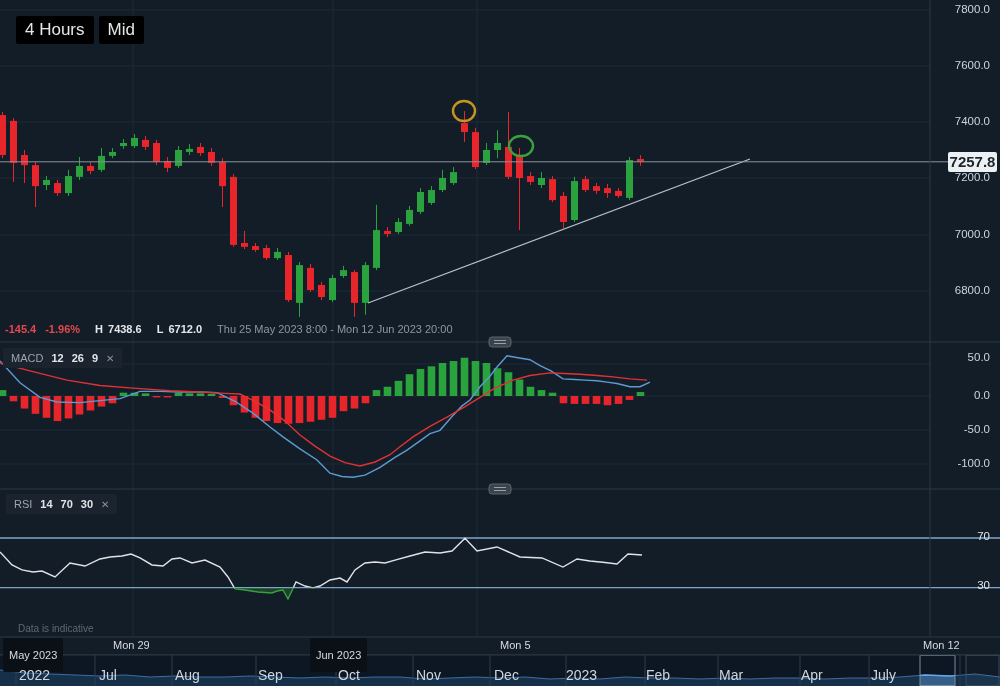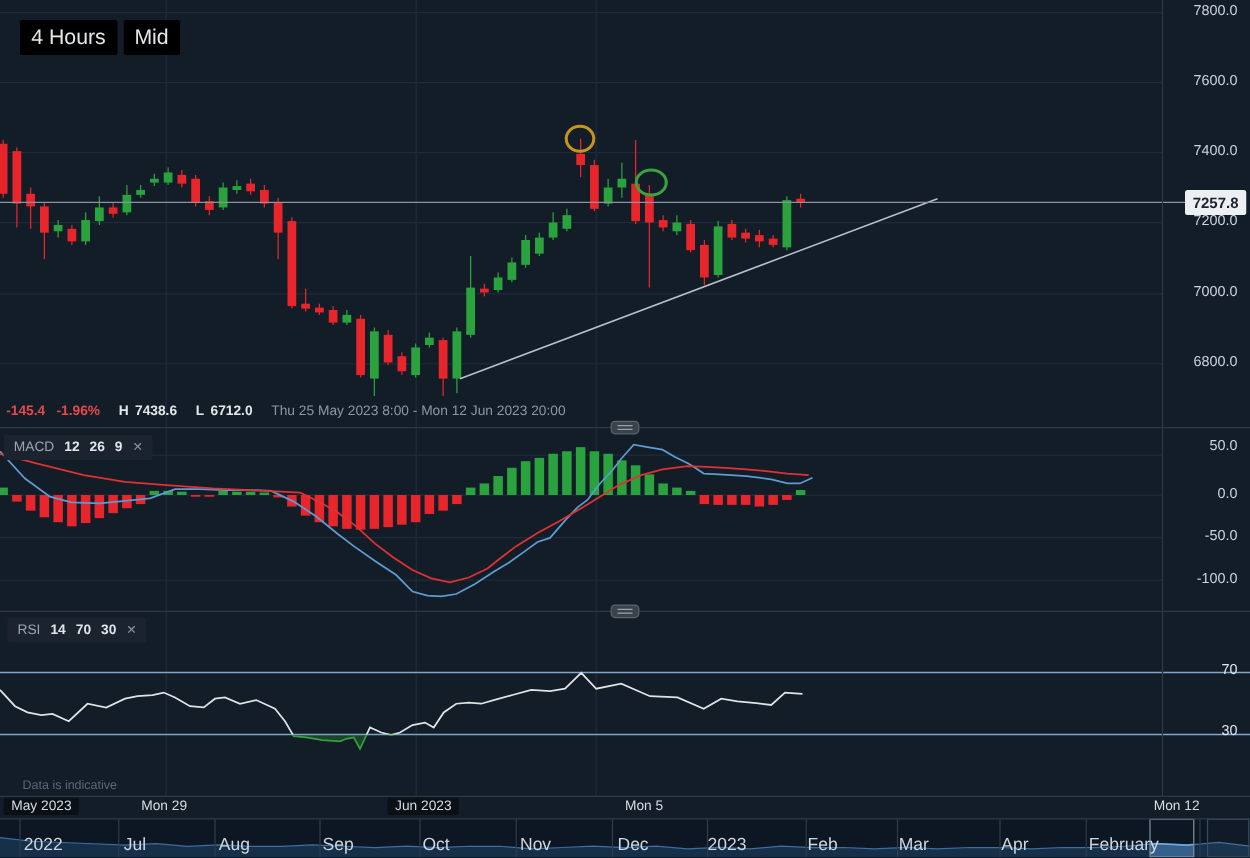--- a/index.html
+++ b/index.html
@@ -15,24 +15,24 @@
   .status-bar .gap8{margin-left:9px;} .status-bar .gap14{margin-left:15px;} .status-bar .gap4{margin-left:5px;}
   .ind-box{position:absolute;background:#1b242e;border-radius:2px;padding:4px 8px;display:flex;align-items:center;
            font-size:11px;z-index:5;}
   .ind-title{color:#9aa5ae;}
   .ind-num{color:#e1e5e9;font-weight:600;margin-left:8px;}
   .ind-close{color:#8a949d;margin-left:8px;font-size:10px;cursor:pointer;}
   .macd-box{left:3px;top:348px;}
   .rsi-box{left:6px;top:494px;}
   .axis-label{position:absolute;right:10px;width:60px;text-align:right;font-size:11.5px;color:#ccd4db;z-index:4;}
   .price-badge{position:absolute;left:948px;top:152px;width:49px;height:20px;line-height:20px;text-align:center;
-               background:#edf0f2;color:#1b242e;font-size:12px;font-weight:600;border-radius:2px;z-index:6;}
+               background:#edf0f2;color:#1b242e;font-size:15px;font-weight:600;border-radius:2px;z-index:6;}
   .watermark{position:absolute;left:18px;top:623px;font-size:10px;color:#5c6873;z-index:5;}
   .date-label{position:absolute;top:639px;font-size:11px;color:#d6dbe0;z-index:5;white-space:nowrap;}
-  .date-label.boxed{background:#0a1016;padding:1px 6px;border-radius:2px;top:638px;}
+  .date-label.boxed{background:#0a1016;padding:11px 6px;border-radius:2px;top:638px;}
   .nav-label{position:absolute;top:667px;font-size:14px;color:#cfd6dd;z-index:5;white-space:nowrap;}
 </style>
 </head>
 <body>
 
 <div class="app">
 
   <svg id="chart-svg" width="1000" height="686">
       <defs>
         <clipPath id="clipPrice">
@@ -357,15 +357,15 @@
       <div class="nav-label" style="left: 99px;">Jul</div>
       <div class="nav-label" style="left: 175px;">Aug</div>
       <div class="nav-label" style="left: 258px;">Sep</div>
       <div class="nav-label" style="left: 338px;">Oct</div>
       <div class="nav-label" style="left: 416px;">Nov</div>
       <div class="nav-label" style="left: 494px;">Dec</div>
       <div class="nav-label" style="left: 566px;">2023</div>
       <div class="nav-label" style="left: 646px;">Feb</div>
       <div class="nav-label" style="left: 719px;">Mar</div>
       <div class="nav-label" style="left: 801px;">Apr</div>
-      <div class="nav-label" style="left: 871px;">February</div>
+      <div class="nav-label" style="left: 871px;">July</div>
     </div>
 </div>
 
 </body></html>

